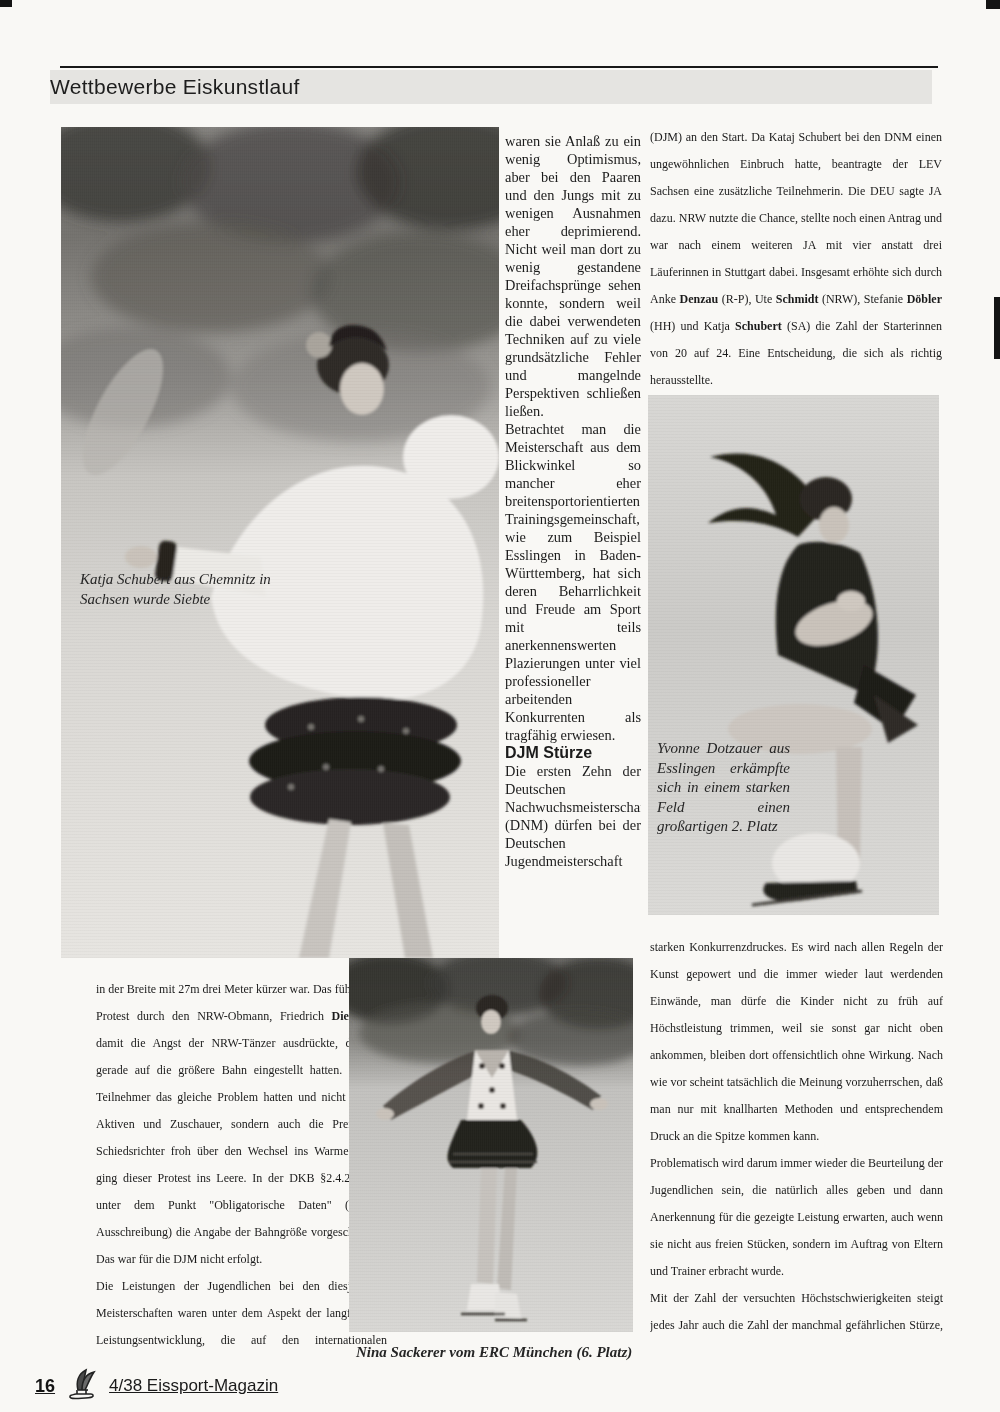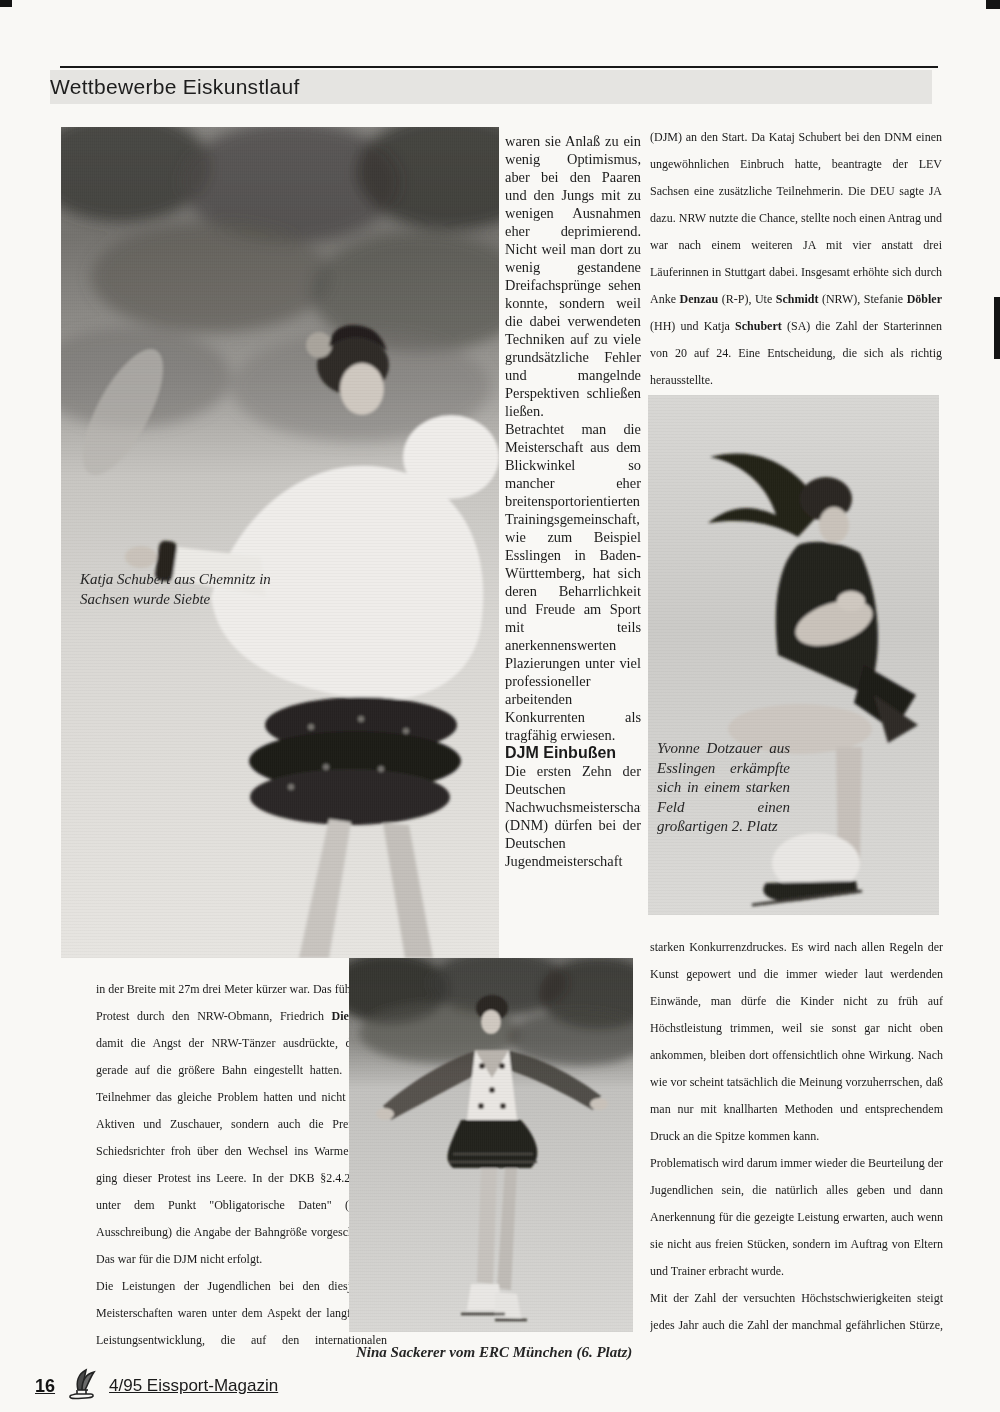--- a/index.html
+++ b/index.html
@@ -113,21 +113,21 @@
         <path d="M322 696 L344 831 L372 831 L348 698 Z" fill="#c3bfba"></path>
       </g>
     </svg>
     <div class="grain"></div>
     <div class="abs caption caption-katja">Katja Schubert aus Chemnitz in Sachsen wurde Siebte</div>
   </div>
 
   <div class="abs col col-middle">
     <p>waren sie Anlaß zu ein wenig Optimismus, aber bei den Paaren und den Jungs mit zu wenigen Ausnahmen eher deprimierend. Nicht weil man dort zu wenig gestandene Dreifachsprünge sehen konnte, sondern weil die dabei verwendeten Techniken auf zu viele grundsätzliche Fehler und mangelnde Perspektiven schließen ließen.</p>
     <p>Betrachtet man die Meisterschaft aus dem Blickwinkel so mancher eher breitensportorientierten Trainingsgemeinschaft, wie zum Beispiel Esslingen in Baden-Württemberg, hat sich deren Beharrlichkeit und Freude am Sport mit teils anerkennenswerten Plazierungen unter viel professioneller arbeitenden Konkurrenten als tragfähig erwiesen.</p>
-    <p class="sub-heading">DJM Einbußen</p>
+    <p class="sub-heading">DJM Stürze</p>
     <p>Die ersten Zehn der Deutschen Nachwuchsmeisterschaft (DNM) dürfen bei der Deutschen Jugendmeisterschaft</p>
   </div>
 
   <div class="abs col body-txt col-right-top">
     <p>(DJM) an den Start. Da Kataj Schubert bei den DNM einen ungewöhnlichen Einbruch hatte, beantragte der LEV Sachsen eine zusätzliche Teilnehmerin. Die DEU sagte JA dazu. NRW nutzte die Chance, stellte noch einen Antrag und war nach einem weiteren JA mit vier anstatt drei Läuferinnen in Stuttgart dabei. Insgesamt erhöhte sich durch Anke <b>Denzau</b> (R-P), Ute <b>Schmidt</b> (NRW), Stefanie <b>Döbler</b> (HH) und Katja <b>Schubert</b> (SA) die Zahl der Starterinnen von 20 auf 24. Eine Entscheidung, die sich als richtig herausstellte.</p>
   </div>
 
   <div class="abs photo photo-yvonne">
     <svg viewBox="0 0 291 520" preserveAspectRatio="none">
       <defs>
@@ -237,20 +237,20 @@
       <svg width="36" height="36" viewBox="0 0 36 36">
         <g fill="none" stroke="#222" stroke-width="1.6">
           <path d="M14 24 C12 16 14 8 22 4 C20 12 20 18 18 24" fill="#4a4a4a"></path>
           <path d="M18 24 C18 14 22 8 30 6 C26 12 24 18 21 24" fill="#6a6a6a"></path>
           <path d="M14 24 L24 24"></path>
           <path d="M8 29 C6 29 5 31 7 32 C9 33 26 32 28 31 C30 30 29 28 27 28 L12 28 C10 28 9 29 8 29 Z"></path>
           <path d="M13 24 L13 28 M22 24 L22 28"></path>
         </g>
       </svg>
     </span>
-    <span class="issue">4/95 Eissport-Magazin</span>
+    <span class="issue">4/38 Eissport-Magazin</span>
   </div>
 
   <div class="abs artifact" style="left:0;top:0;width:12px;height:7px;"></div>
   <div class="abs artifact" style="left:986px;top:0;width:14px;height:9px;"></div>
   <div class="abs artifact" style="left:994px;top:297px;width:6px;height:62px;"></div>
 
 </div>
 
 </body></html>

